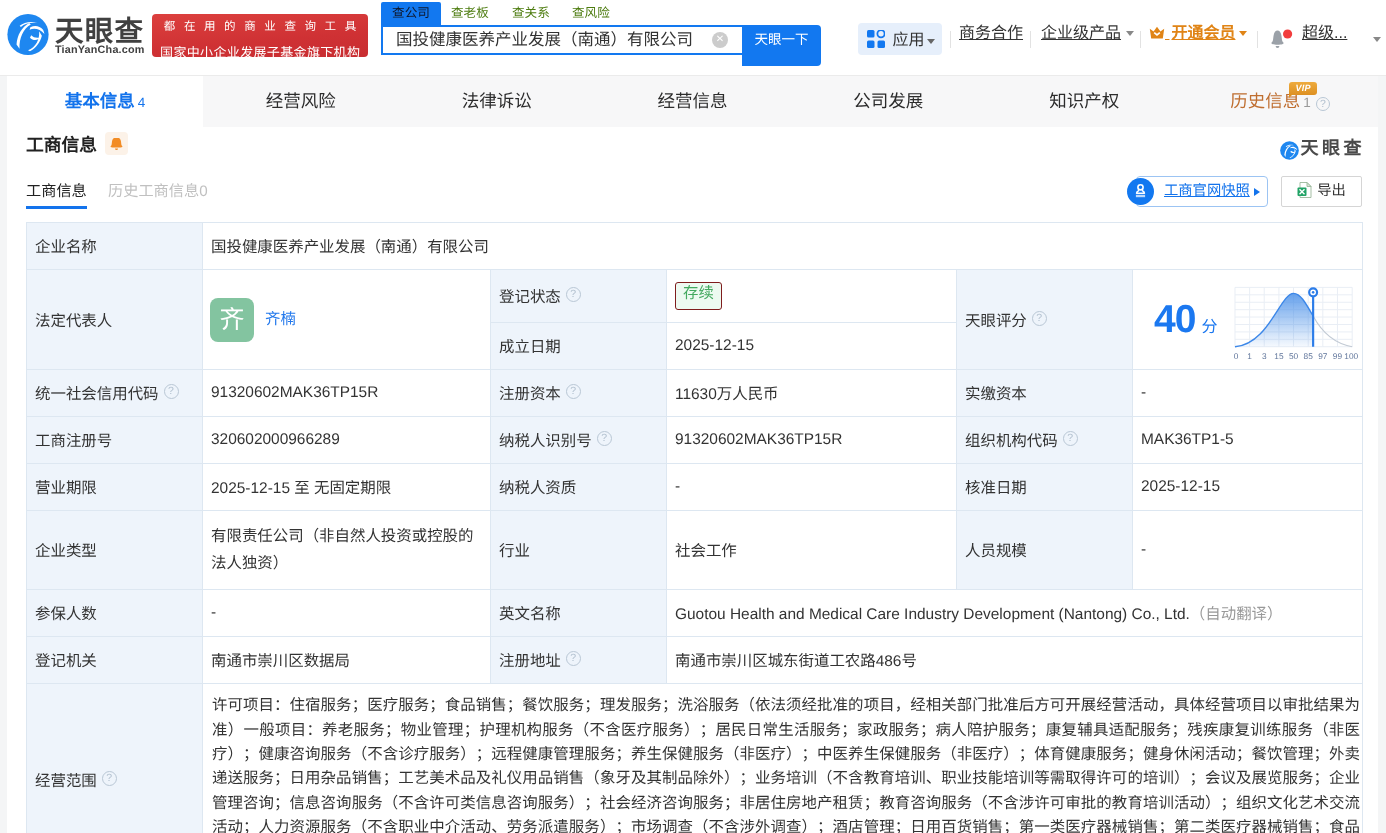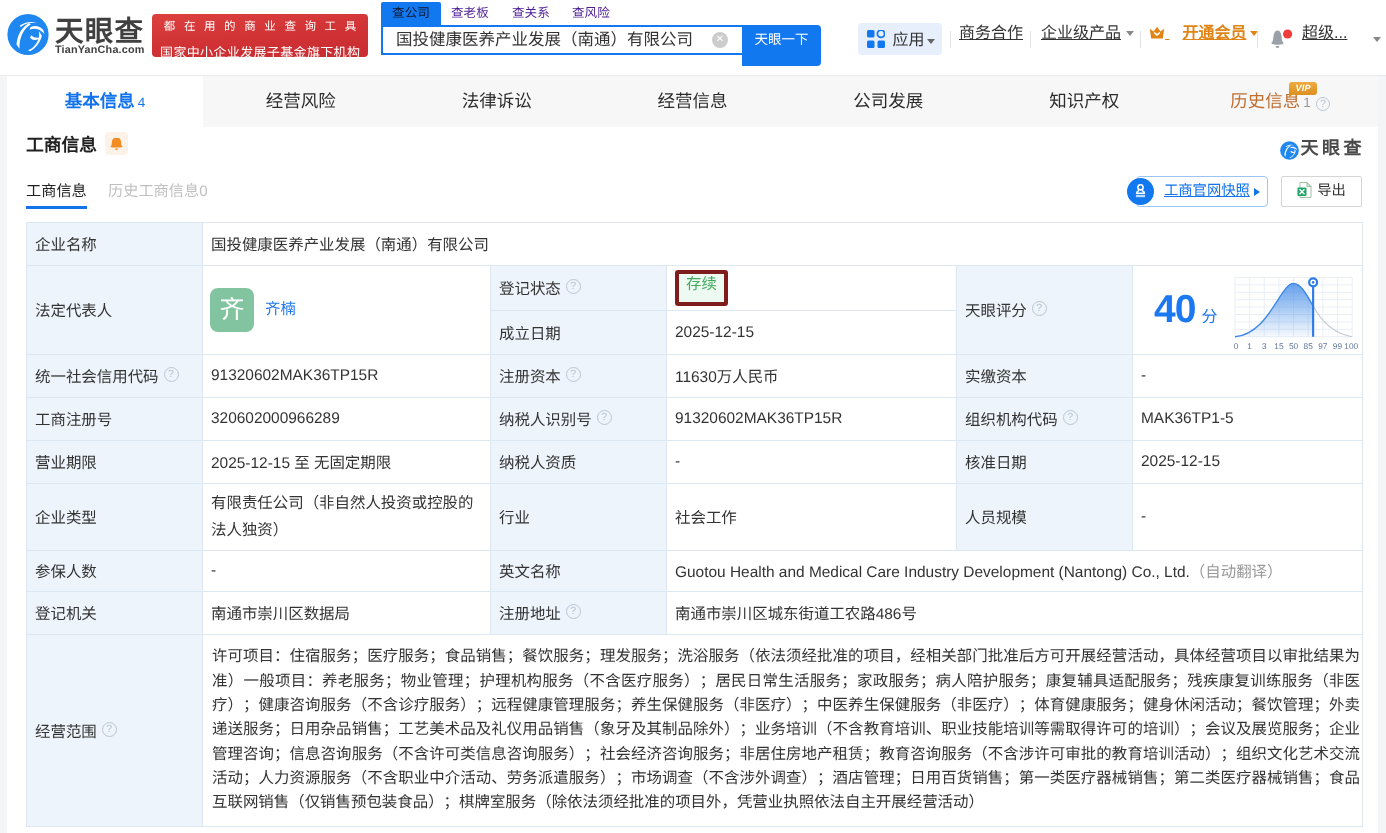--- a/index.html
+++ b/index.html
@@ -10,21 +10,21 @@
 
 
 #header { position:absolute; left:0; top:0; width:1386px; height:76px; background:#fff; border-bottom:1px solid #ebebeb; z-index:5; }
 #logoTxt { position:absolute; left:55px; top:9px; font-size:28.5px; font-weight:600; color:#404040; letter-spacing:1.2px; }
 #logoSub { position:absolute; left:55px; top:44px; font-size:10.8px; font-weight:bold; color:#404040; letter-spacing:0.2px; }
 #redBanner { position:absolute; left:152px; top:13.5px; width:216px; height:43px; border-radius:4px; background:linear-gradient(175deg,#dc403e 0%, #cf3134 60%, #c82d31 100%); color:#fff; text-align:center; }
 #redBanner .l1 { margin-top:4px; font-size:11.5px; letter-spacing:8.6px; text-indent:8.6px; white-space:nowrap; }
 #redBanner .l2 { margin-top:8px; font-size:13px; letter-spacing:0.35px; text-indent:0.35px; white-space:nowrap; }
 
 
-.stab { position:absolute; top:2px; height:23px; line-height:23px; font-size:12.6px; color:#4c1d95; }
+.stab { position:absolute; top:2px; height:23px; line-height:23px; font-size:12.6px; color:#4d7c0f; }
 #stabActive { left:381px; width:60px; background:#1278f0; color:#0f172a; text-align:center; border-radius:2px 2px 0 0; }
 #searchBox { position:absolute; left:381px; top:25px; width:361px; height:30px; background:#fff; border:2px solid #1278f0; border-right:none; line-height:27px; font-size:16.5px; color:#333; padding-left:13px; }
 #clearBtn { position:absolute; left:712px; top:32px; width:16px; height:16px; border-radius:50%; background:#ccc; color:#fff; font-size:10px; line-height:16px; text-align:center; }
 #searchBtn { position:absolute; left:742px; top:25px; width:79px; height:41px; background:#1278f0; color:#fff; font-size:13.5px; line-height:30px; text-align:center; border-radius:0 4px 4px 0; }
 
 
 #appChip { position:absolute; left:858px; top:23px; width:84px; height:32px; background:#e6effb; border-radius:4px; line-height:32px; font-size:16px; color:#333; white-space:nowrap; }
 .hdivider { position:absolute; top:31px; width:1px; height:17px; background:#e2e2e2; }
 .hitem { position:absolute; top:24px; height:20px; line-height:20px; font-size:16px; color:#333;text-decoration:underline; }
 .caret { display:inline-block; width:0; height:0; border-left:5px solid transparent; border-right:5px solid transparent; border-top:6px solid #666; vertical-align:2px; margin-left:6px; }
@@ -55,24 +55,24 @@
 #subTab2 { left:101px; color:#c0c0c0; }
 
 #snapBtn { position:absolute; left:1129px; top:49px; width:132px; height:31px; border:1px solid #9cc4f3; border-radius:4px; color:#1373ec; font-size:14.3px; line-height:29px; }
 #snapBtn .circ { position:absolute; left:-10px; top:1px; width:27px; height:27px; border-radius:50%; background:#1278f0; }
 #snapBtn .txt { margin-left:27px;text-decoration:underline; }
 #snapArrow { display:inline-block; width:0; height:0; border-top:4.5px solid transparent; border-bottom:4.5px solid transparent; border-left:6px solid #1373ec; margin-left:4px; vertical-align:-1px; }
 #exportBtn { position:absolute; left:1274px; top:49px; width:81px; height:31px; border:1px solid #d5d5d5; border-radius:2px; font-size:14.3px; color:#333; line-height:29px; text-align:center; }
 
 
 #tbl { position:absolute; left:19px; top:95px; border-collapse:collapse; table-layout:fixed; width:1336px; }
-#tbl td { border:1px solid #dde7f1; font-size:15.45px; color:#333; padding:0 8px; vertical-align:middle; }
+#tbl td { border:1px solid #dde7f1; font-size:15.45px; color:#333; padding:12px 8px; vertical-align:middle; }
 #tbl td.lbl { background:#eef4fb; }
 .qm { display:inline-block; width:15px; height:15px; line-height:13px; border:1px solid #b9c7d5; border-radius:50%; color:#afbecd; font-size:10.5px; text-align:center; vertical-align:5px; margin-left:5px; }
-.badge-green { display:inline-block; height:36px; line-height:22px; padding:0 7px; background:#edfaf1; border:4px solid #7f1d1d; border-radius:3px; color:#43a95f; font-size:15.4px; }
+.badge-green { display:inline-block; height:28px; line-height:22px; padding:0 7px; background:#edfaf1; border:1px solid #7f1d1d; border-radius:3px; color:#43a95f; font-size:15.4px; }
 #avatar { display:inline-block; width:44px; height:44px; border-radius:8px; background:#83c4a0; color:#fff; font-size:25px; line-height:44px; text-align:center; vertical-align:middle; }
 .bluename { color:#2479ec; font-size:15.4px; margin-left:11px; }
 .gray { color:#999; }
 #score89 { font-size:39px; font-weight:bold; color:#1b78f0; font-family:"Liberation Sans",sans-serif; letter-spacing:-1px; }
 #scoreFen { font-size:16px; color:#1b78f0; margin-left:6px; }
 #tbl td#scopeTxt { font-size:15.45px; line-height:24.3px; text-align:justify; text-justify:inter-ideograph; padding:0 2px 0 9px !important; }
 </style>
 </head>
 <body>
 
@@ -112,21 +112,21 @@
   <div class="hdivider" style="left:950px"></div>
   <div class="hitem" style="left:959px">商务合作</div>
   <div class="hdivider" style="left:1030px"></div>
   <div class="hitem" style="left:1041px">企业级产品<span class="caret sm" style="border-top-color:#888;margin-left:5px"></span></div>
   <div class="hdivider" style="left:1140px"></div>
   <div class="hitem" id="vipLink" style="left:1149px">
     <svg width="16" height="14" viewBox="0 0 16 14" style="vertical-align:-2px">
       <path d="M0.8 2.8 L4.6 5.6 L8 0.8 L11.4 5.6 L15.2 2.8 L13.8 12.6 L2.2 12.6 Z" fill="#e08416"></path>
       <path d="M5.2 6.6 L8 9 L10.8 6.6" stroke="#fff" stroke-width="1.7" fill="none"></path>
     </svg>
-    <span style="margin-left:13px">开通会员</span><span class="caret sm" style="margin-left:4px"></span>
+    <span style="margin-left:2px">开通会员</span><span class="caret sm" style="margin-left:4px"></span>
   </div>
   <div class="hdivider" style="left:1257px"></div>
   <svg class="abs" style="left:1268px;top:29px" width="26" height="21" viewBox="0 0 26 21">
     <path d="M9.5 15.8 C5 15.8 3.4 15 3.4 14.1 C3.4 13.3 4.7 13.1 5 11 L5.5 6.9 C6 3.4 7.6 1.6 9.5 1.6 C11.4 1.6 13 3.4 13.5 6.9 L14 11 C14.3 13.1 15.6 13.3 15.6 14.1 C15.6 15 14 15.8 9.5 15.8 Z" fill="#9ba1a8"></path>
     <path d="M7.6 17 A 1.9 1.9 0 0 0 11.4 17 Z" fill="#9ba1a8"></path>
     <circle cx="19.6" cy="5" r="4.6" fill="#f23d3d"></circle>
   </svg>
   <div class="hitem" style="left:1302px">超级<span style="color:#333">...</span></div>
   <span class="caret sm abs" style="left:1367px;top:37px;border-top-color:#888"></span>
 </div>

